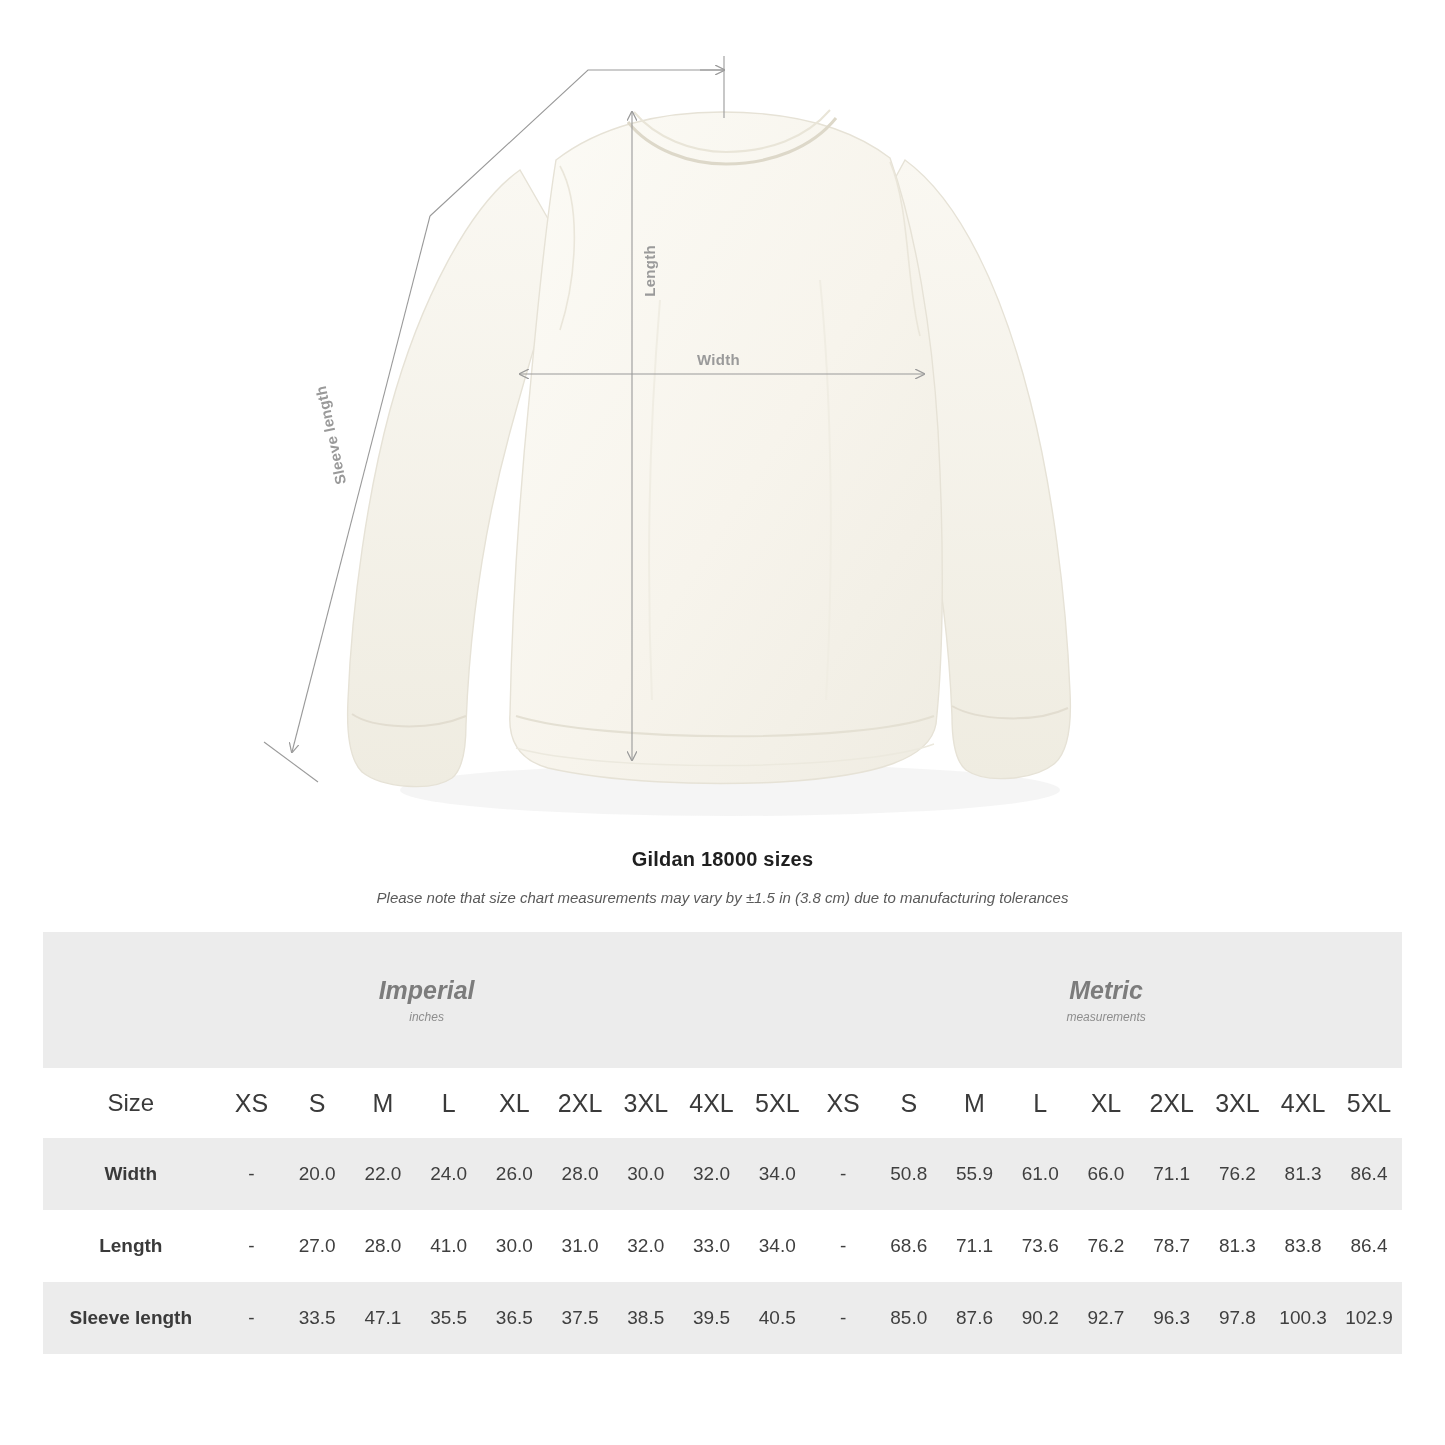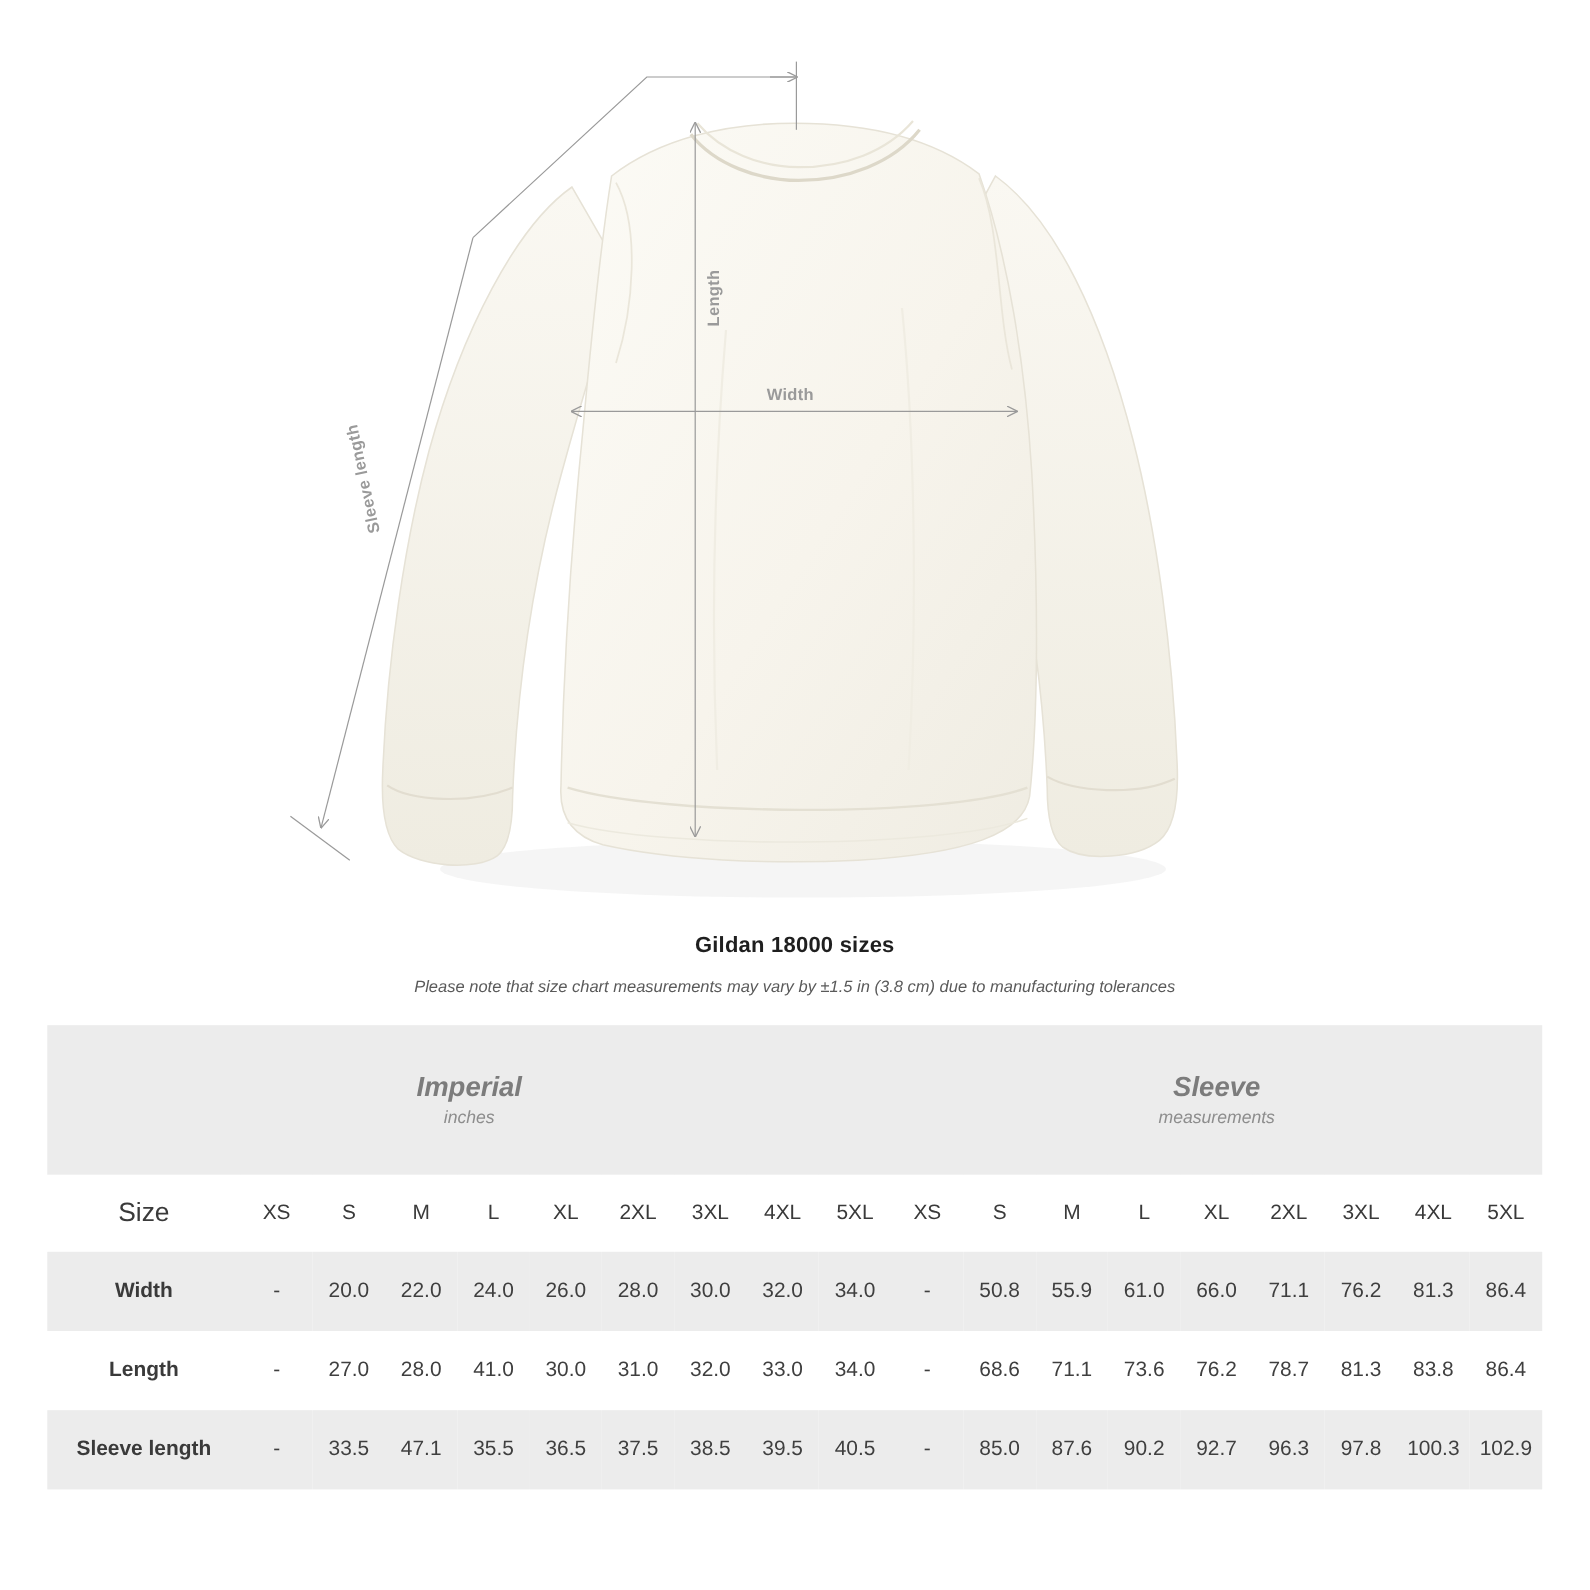--- a/index.html
+++ b/index.html
@@ -100,29 +100,29 @@
     vertical-align: middle;
   }
   .unit-title {
     font-size: 25px;
     font-style: italic;
     font-weight: bold;
     color: #7c7c7c;
     line-height: 1.15;
   }
   .unit-sub {
-    font-size: 16px;
+    font-size: 12px;
     font-style: italic;
     color: #8d8d8d;
     margin-top: 6px;
   }
 
   .head-row td {
     height: 70px;
-    font-size: 19px;
+    font-size: 25px;
     font-weight: bold;
     color: #3a3a3a;
     background: #ffffff;
   }
   .head-row td.rowhead {
     font-size: 24px;
   }
 
   .data-row td {
     height: 72px;
@@ -239,21 +239,21 @@
           <col class="col-cell">
           <col class="col-cell">
       </colgroup>
       <thead>
         <tr class="unit-row">
           <th colspan="10">
             <div class="unit-title">Imperial</div>
             <div class="unit-sub">inches</div>
           </th>
           <th colspan="9">
-            <div class="unit-title">Sleeve</div>
+            <div class="unit-title">Metric</div>
             <div class="unit-sub">measurements</div>
           </th>
         </tr>
         <tr class="head-row">
           <td class="rowhead">Size</td>
           <td>XS</td>
           <td>S</td>
           <td>M</td>
           <td>L</td>
           <td>XL</td>

